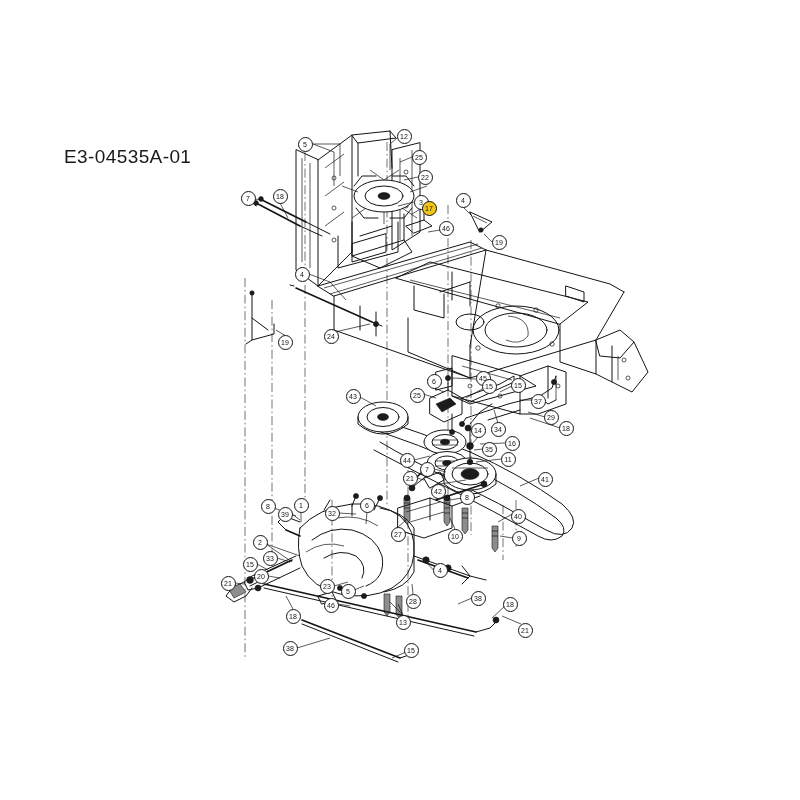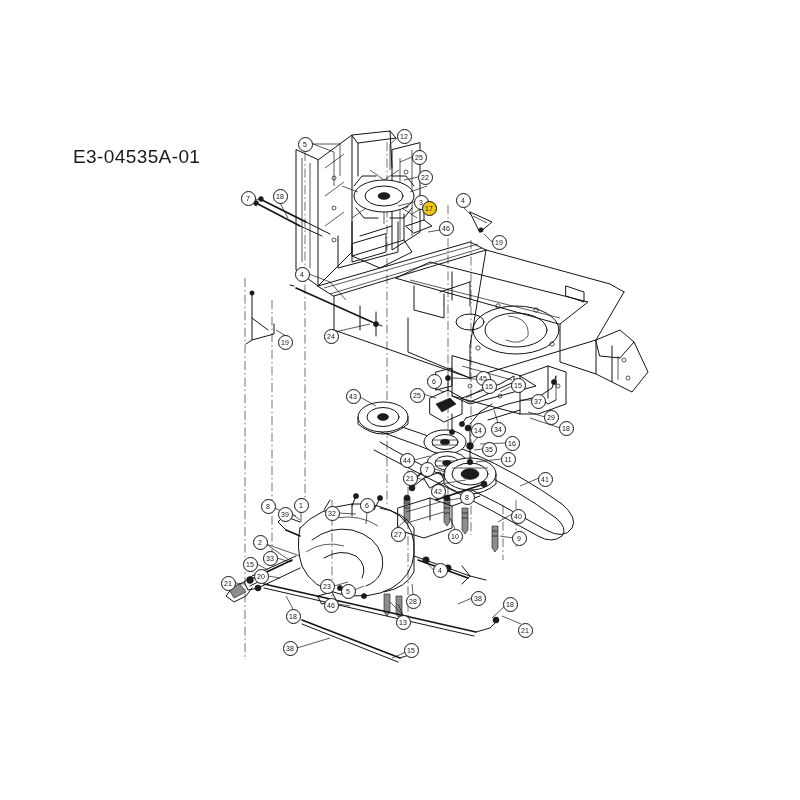--- a/index.html
+++ b/index.html
@@ -16,21 +16,21 @@
     overflow: hidden;
   }
   #page {
     position: relative;
     width: 800px;
     height: 800px;
     background: #ffffff;
   }
   #diagram-title {
     position: absolute;
-    left: 73px;
+    left: 64px;
     top: 146px;
     font-family: "Liberation Sans", sans-serif;
     font-size: 19px;
     letter-spacing: 0.4px;
     color: #1a1a1a;
     white-space: nowrap;
     user-select: none;
   }
   #drawing-canvas {
     position: absolute;

